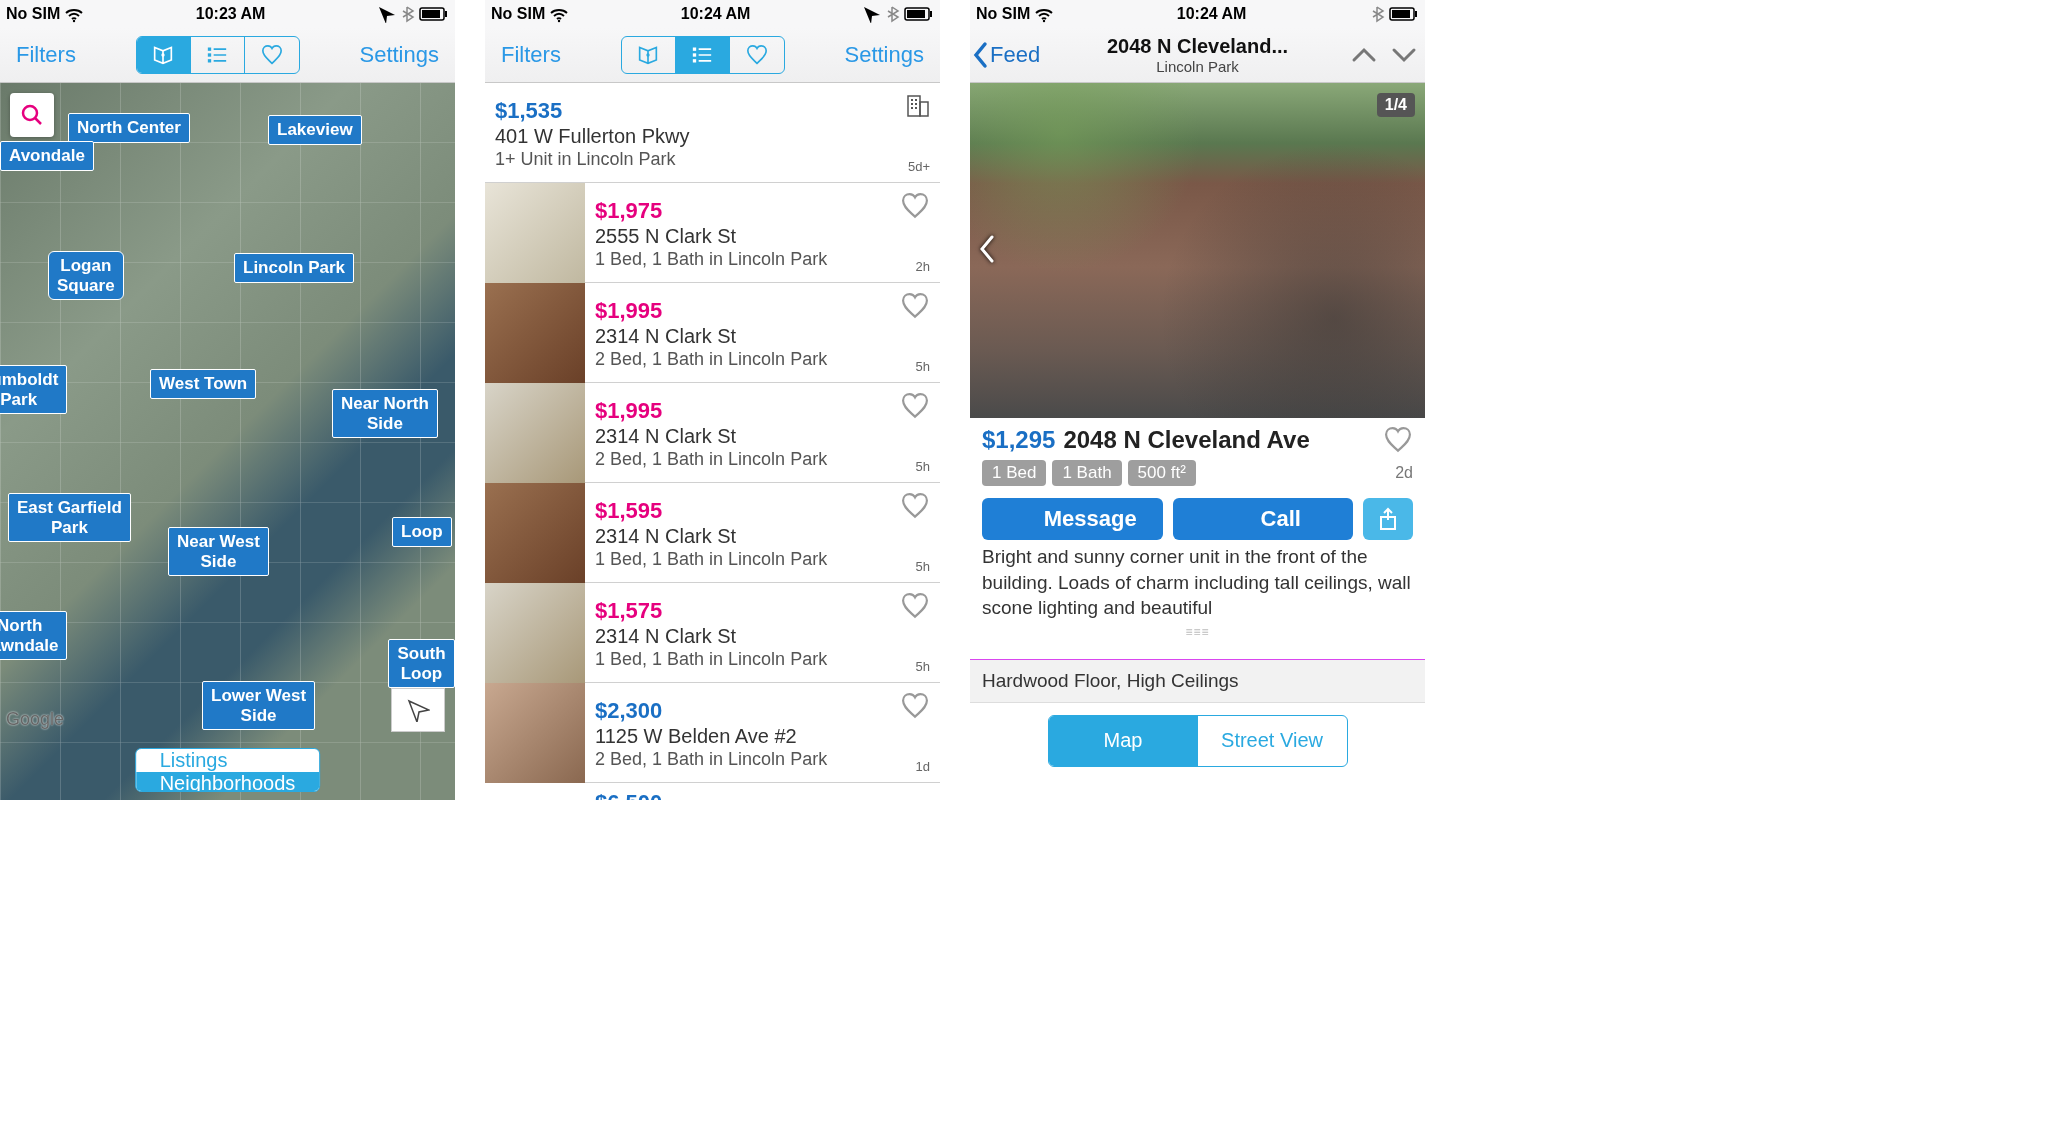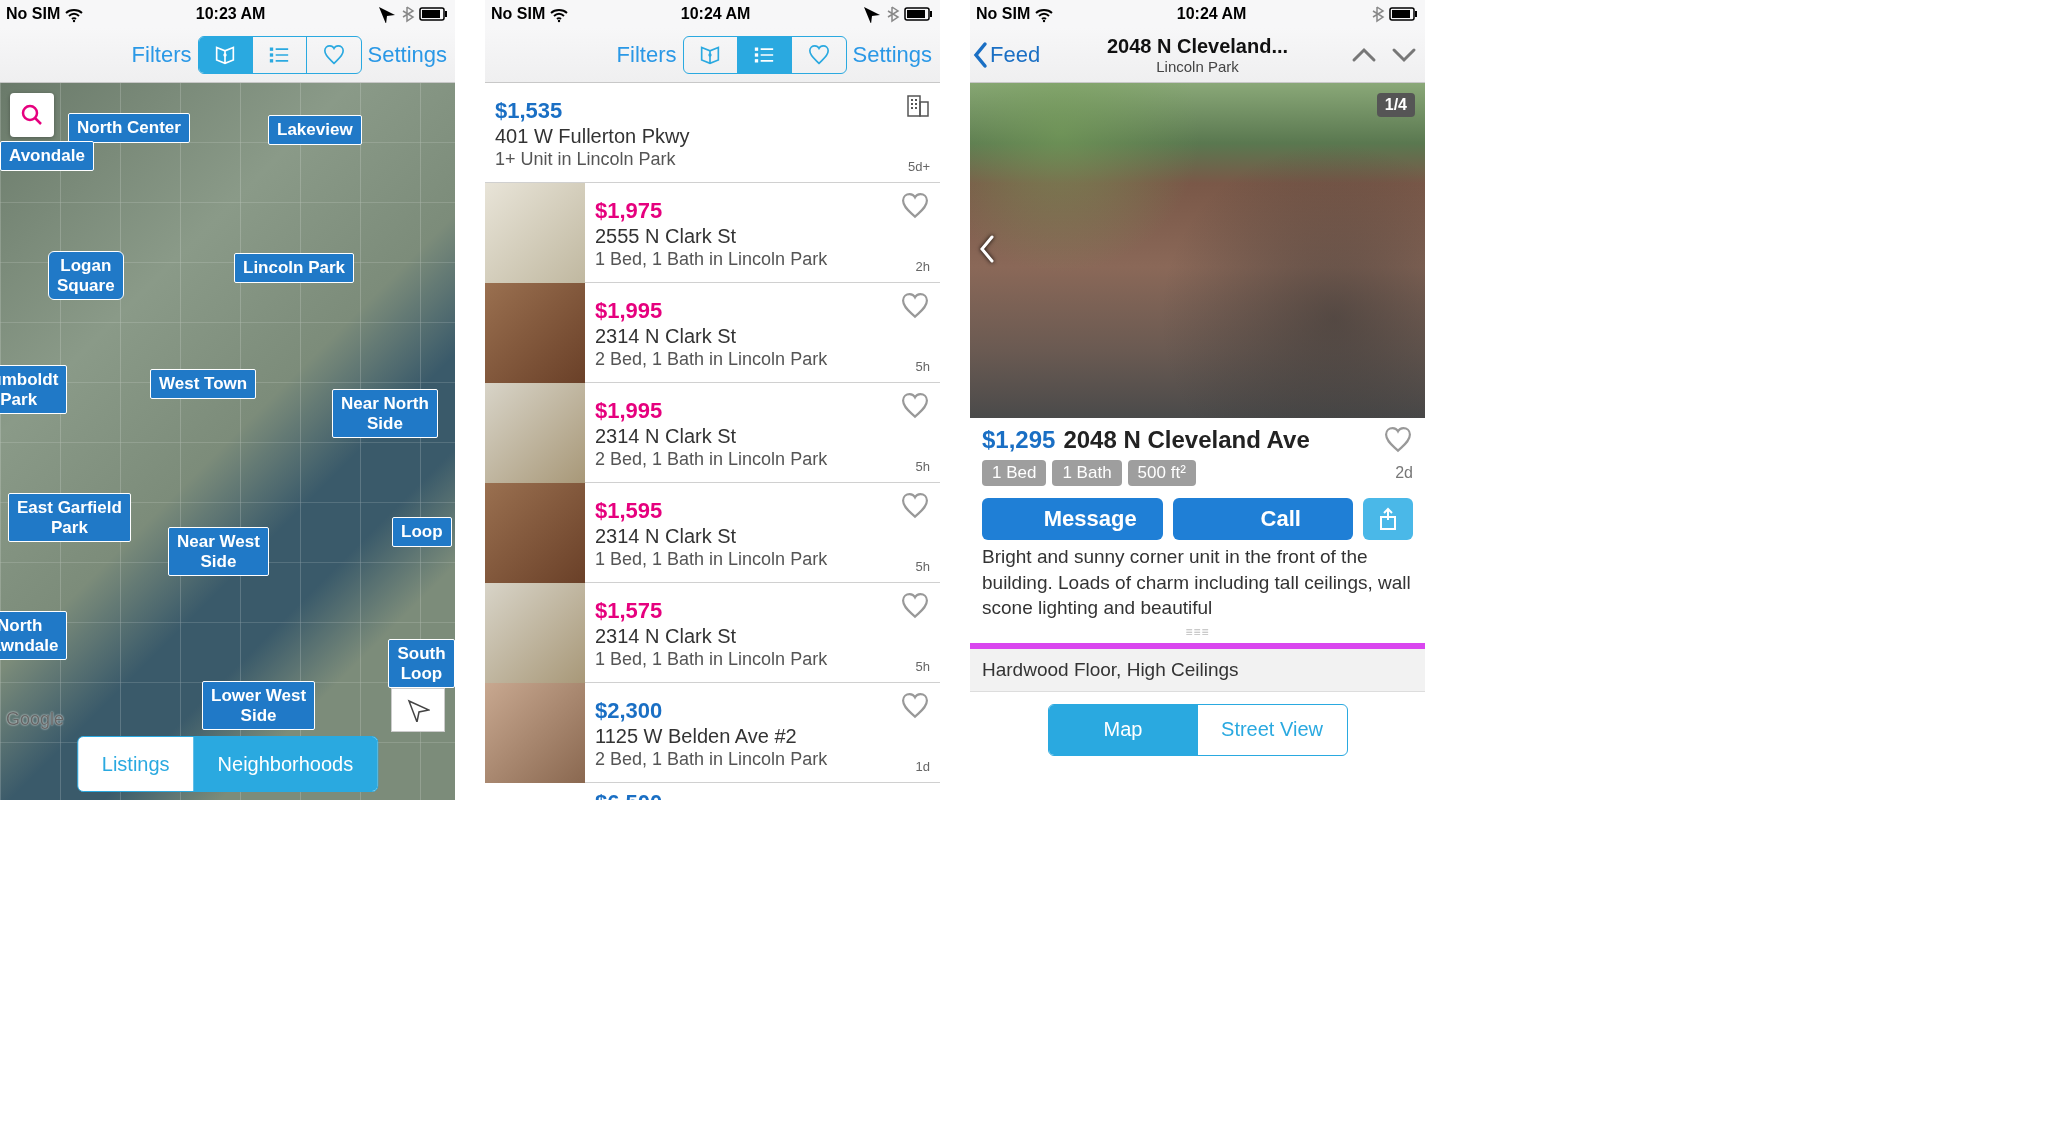--- a/index.html
+++ b/index.html
@@ -1,37 +1,37 @@
 <!DOCTYPE html>
 <html><head>
 <meta charset="utf-8">
 <style>
 * { margin:0; padding:0; box-sizing:border-box; font-family:-apple-system,"Helvetica Neue",Arial,sans-serif; -webkit-font-smoothing:antialiased; }
 body { background:#fff; display:flex; gap:30px; padding:0; width:2048px; height:1136px; }
 .phone { width:455px; height:800px; background:#fff; position:relative; overflow:hidden; display:flex; flex-direction:column; }
 .status-bar { height:28px; background:#f7f7f8; display:flex; align-items:center; justify-content:space-between; padding:0 6px; font-size:16px; font-weight:600; }
 .status-left,.status-right { display:flex; align-items:center; gap:4px; }
 .status-center { font-weight:600; }
-.nav-bar { height:55px; background:linear-gradient(#f7f7f8,#efeff0); border-bottom:1px solid #c8c8c8; display:flex; align-items:center; justify-content:flex-end; padding:0 2px; }
+.nav-bar { height:55px; background:linear-gradient(#f7f7f8,#efeff0); border-bottom:1px solid #c8c8c8; display:flex; align-items:center; justify-content:space-between; padding:0 10px; }
 .nav-link { color:#2a98e6; font-size:22px; padding:4px 6px; }
 .seg3 { display:flex; border:1.5px solid #2aa9e0; border-radius:6px; overflow:hidden; height:38px; }
 .seg3 .seg { width:54px; display:flex; align-items:center; justify-content:center; border-right:1.5px solid #2aa9e0; }
 .seg3 .seg:last-child { border-right:none; }
 .seg3 .seg.active { background:#2aa9e0; }
 .seg3 .seg svg { width:26px; height:20px; }
 
 .map-area { flex:1; position:relative; background:linear-gradient(135deg,#6a7a6a,#8a9a88 30%,#7c8c7a 50%,#3a5a6a 62%,#3a5a6a 70%,#7c8c7a 80%); overflow:hidden; }
 .map-area::before { content:""; position:absolute; inset:0; background:
  linear-gradient(90deg,rgba(255,255,255,.5) 1px,transparent 1px) 0 0/60px 60px,
  linear-gradient(0deg,rgba(255,255,255,.4) 1px,transparent 1px) 0 0/60px 60px; opacity:.35; }
 .map-label { position:absolute; background:#2079c7; color:#fff; font-weight:600; font-size:17px; padding:4px 8px; border:1.5px solid #fff; border-radius:2px; text-align:center; line-height:1.15; }
 .search-btn { position:absolute; top:10px; left:10px; width:44px; height:44px; background:#fff; border-radius:4px; display:flex; align-items:center; justify-content:center; box-shadow:0 1px 4px rgba(0,0,0,.3); }
 .locate-btn { position:absolute; bottom:68px; right:10px; width:54px; height:44px; background:#fff; border:1px solid #ccc; display:flex; align-items:center; justify-content:center; }
 .google-logo { position:absolute; bottom:70px; left:6px; font-family:Arial; font-size:18px; color:#666; text-shadow:0 0 2px #fff; }
-.bottom-seg { position:absolute; bottom:8px; left:50%; transform:translateX(-50%); display:flex; border:1.5px solid #2aa9e0; border-radius:6px; overflow:hidden; height:56px; background:#fff; }
+.bottom-seg { position:absolute; bottom:8px; left:50%; transform:translateX(-50%); display:flex; border:1.5px solid #2aa9e0; border-radius:6px; overflow:hidden; height:44px; background:#fff;flex-direction:column; }
 .bottom-seg .bseg { padding:0 24px; display:flex; align-items:center; font-size:20px; color:#2aa9e0; }
 .bottom-seg .bseg.active { background:#2aa9e0; color:#fff; }
 
 .list-area { flex:1; overflow:hidden; background:#fff; }
 .row { display:flex; border-bottom:1px solid #d0d0d0; height:100px; }
 .row-thumb { width:100px; height:100px; background:linear-gradient(135deg,#b89070,#8a6040); position:relative; flex-shrink:0; }
 .row-thumb.kitchen{background:linear-gradient(135deg,#e8e4d8,#c0b8a0);}
 .row-thumb.room{background:linear-gradient(135deg,#9a7050,#6a4028);}
 .row-thumb.window{background:linear-gradient(135deg,#d8d4c8,#a89878);}
 .row-thumb.bath{background:linear-gradient(135deg,#c8a890,#8a6850);}
@@ -69,21 +69,21 @@
 .d-addr { font-size:24px; font-weight:700; color:#222; flex:1; }
 .chips { display:flex; gap:6px; margin-top:6px; align-items:center; }
 .chip { background:#9e9e9e; color:#fff; font-size:17px; padding:3px 10px; border-radius:4px; }
 .d-time { margin-left:auto; color:#777; font-size:16px; }
 .action-row { display:flex; gap:10px; margin-top:12px; }
 .act-btn { flex:1; background:#1f7fd6; color:#fff; font-size:22px; font-weight:600; border-radius:6px; height:42px; display:flex; align-items:center; justify-content:center;padding-left:36px; }
 .share-btn { width:50px; height:42px; background:#4ab8e8; border-radius:6px; display:flex; align-items:center; justify-content:center; }
 .mgmt { font-weight:700; font-size:19px; color:#222; margin-top:12px; white-space:nowrap; overflow:hidden; text-overflow:ellipsis; }
 .desc { font-size:19px; color:#333; line-height:1.35; margin-top:4px; }
 .grip { text-align:center; color:#bbb; font-size:12px; margin-top:4px; letter-spacing:1px; }
-.feat-row { background:#f2f2f2; border-top:6px solid #d946ef; border-bottom:1px solid #ddd; padding:10px 12px; font-size:19px; color:#333; margin-top:4px; }
+.feat-row { background:#f2f2f2; border-top:1px solid #d946ef; border-bottom:1px solid #ddd; padding:10px 12px; font-size:19px; color:#333; margin-top:20px; }
 .bottom-seg2 { display:flex; border:1.5px solid #2aa9e0; border-radius:6px; overflow:hidden; height:52px; margin:12px auto 0; width:300px; background:#fff; }
 .bottom-seg2 .bseg { flex:1; display:flex; align-items:center; justify-content:center; font-size:20px; color:#2aa9e0; }
 .bottom-seg2 .bseg.active { background:#2aa9e0; color:#fff; }
 .wifi-icon{display:inline-block;}
 </style>
 </head>
 <body>
 
 <svg width="0" height="0" style="position:absolute">
 <defs>

